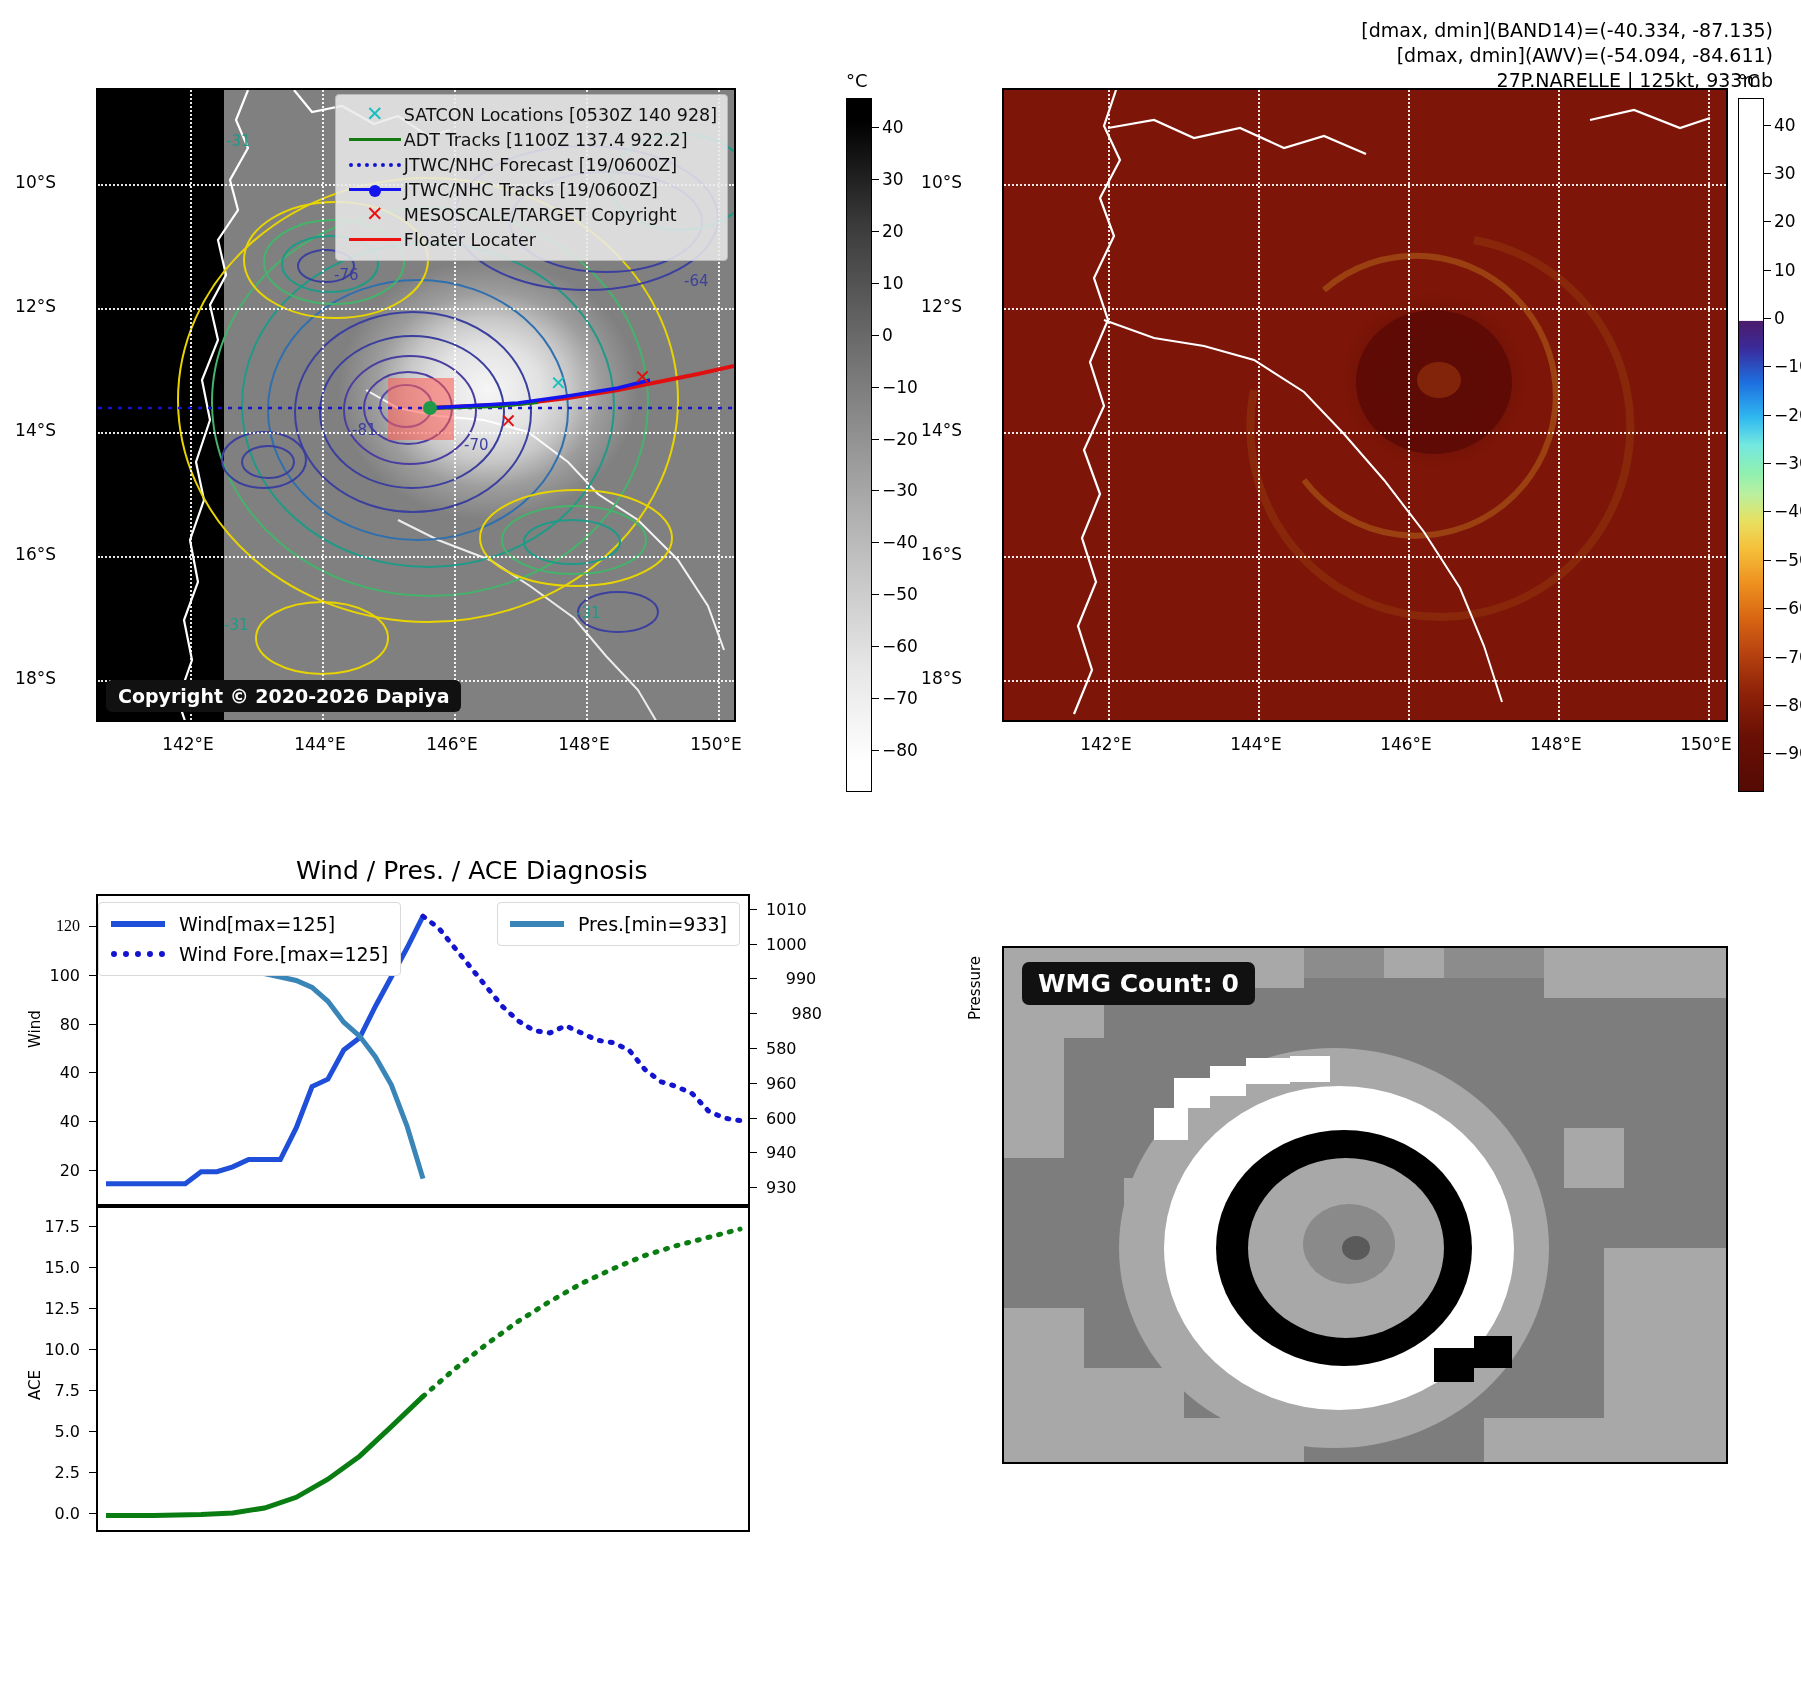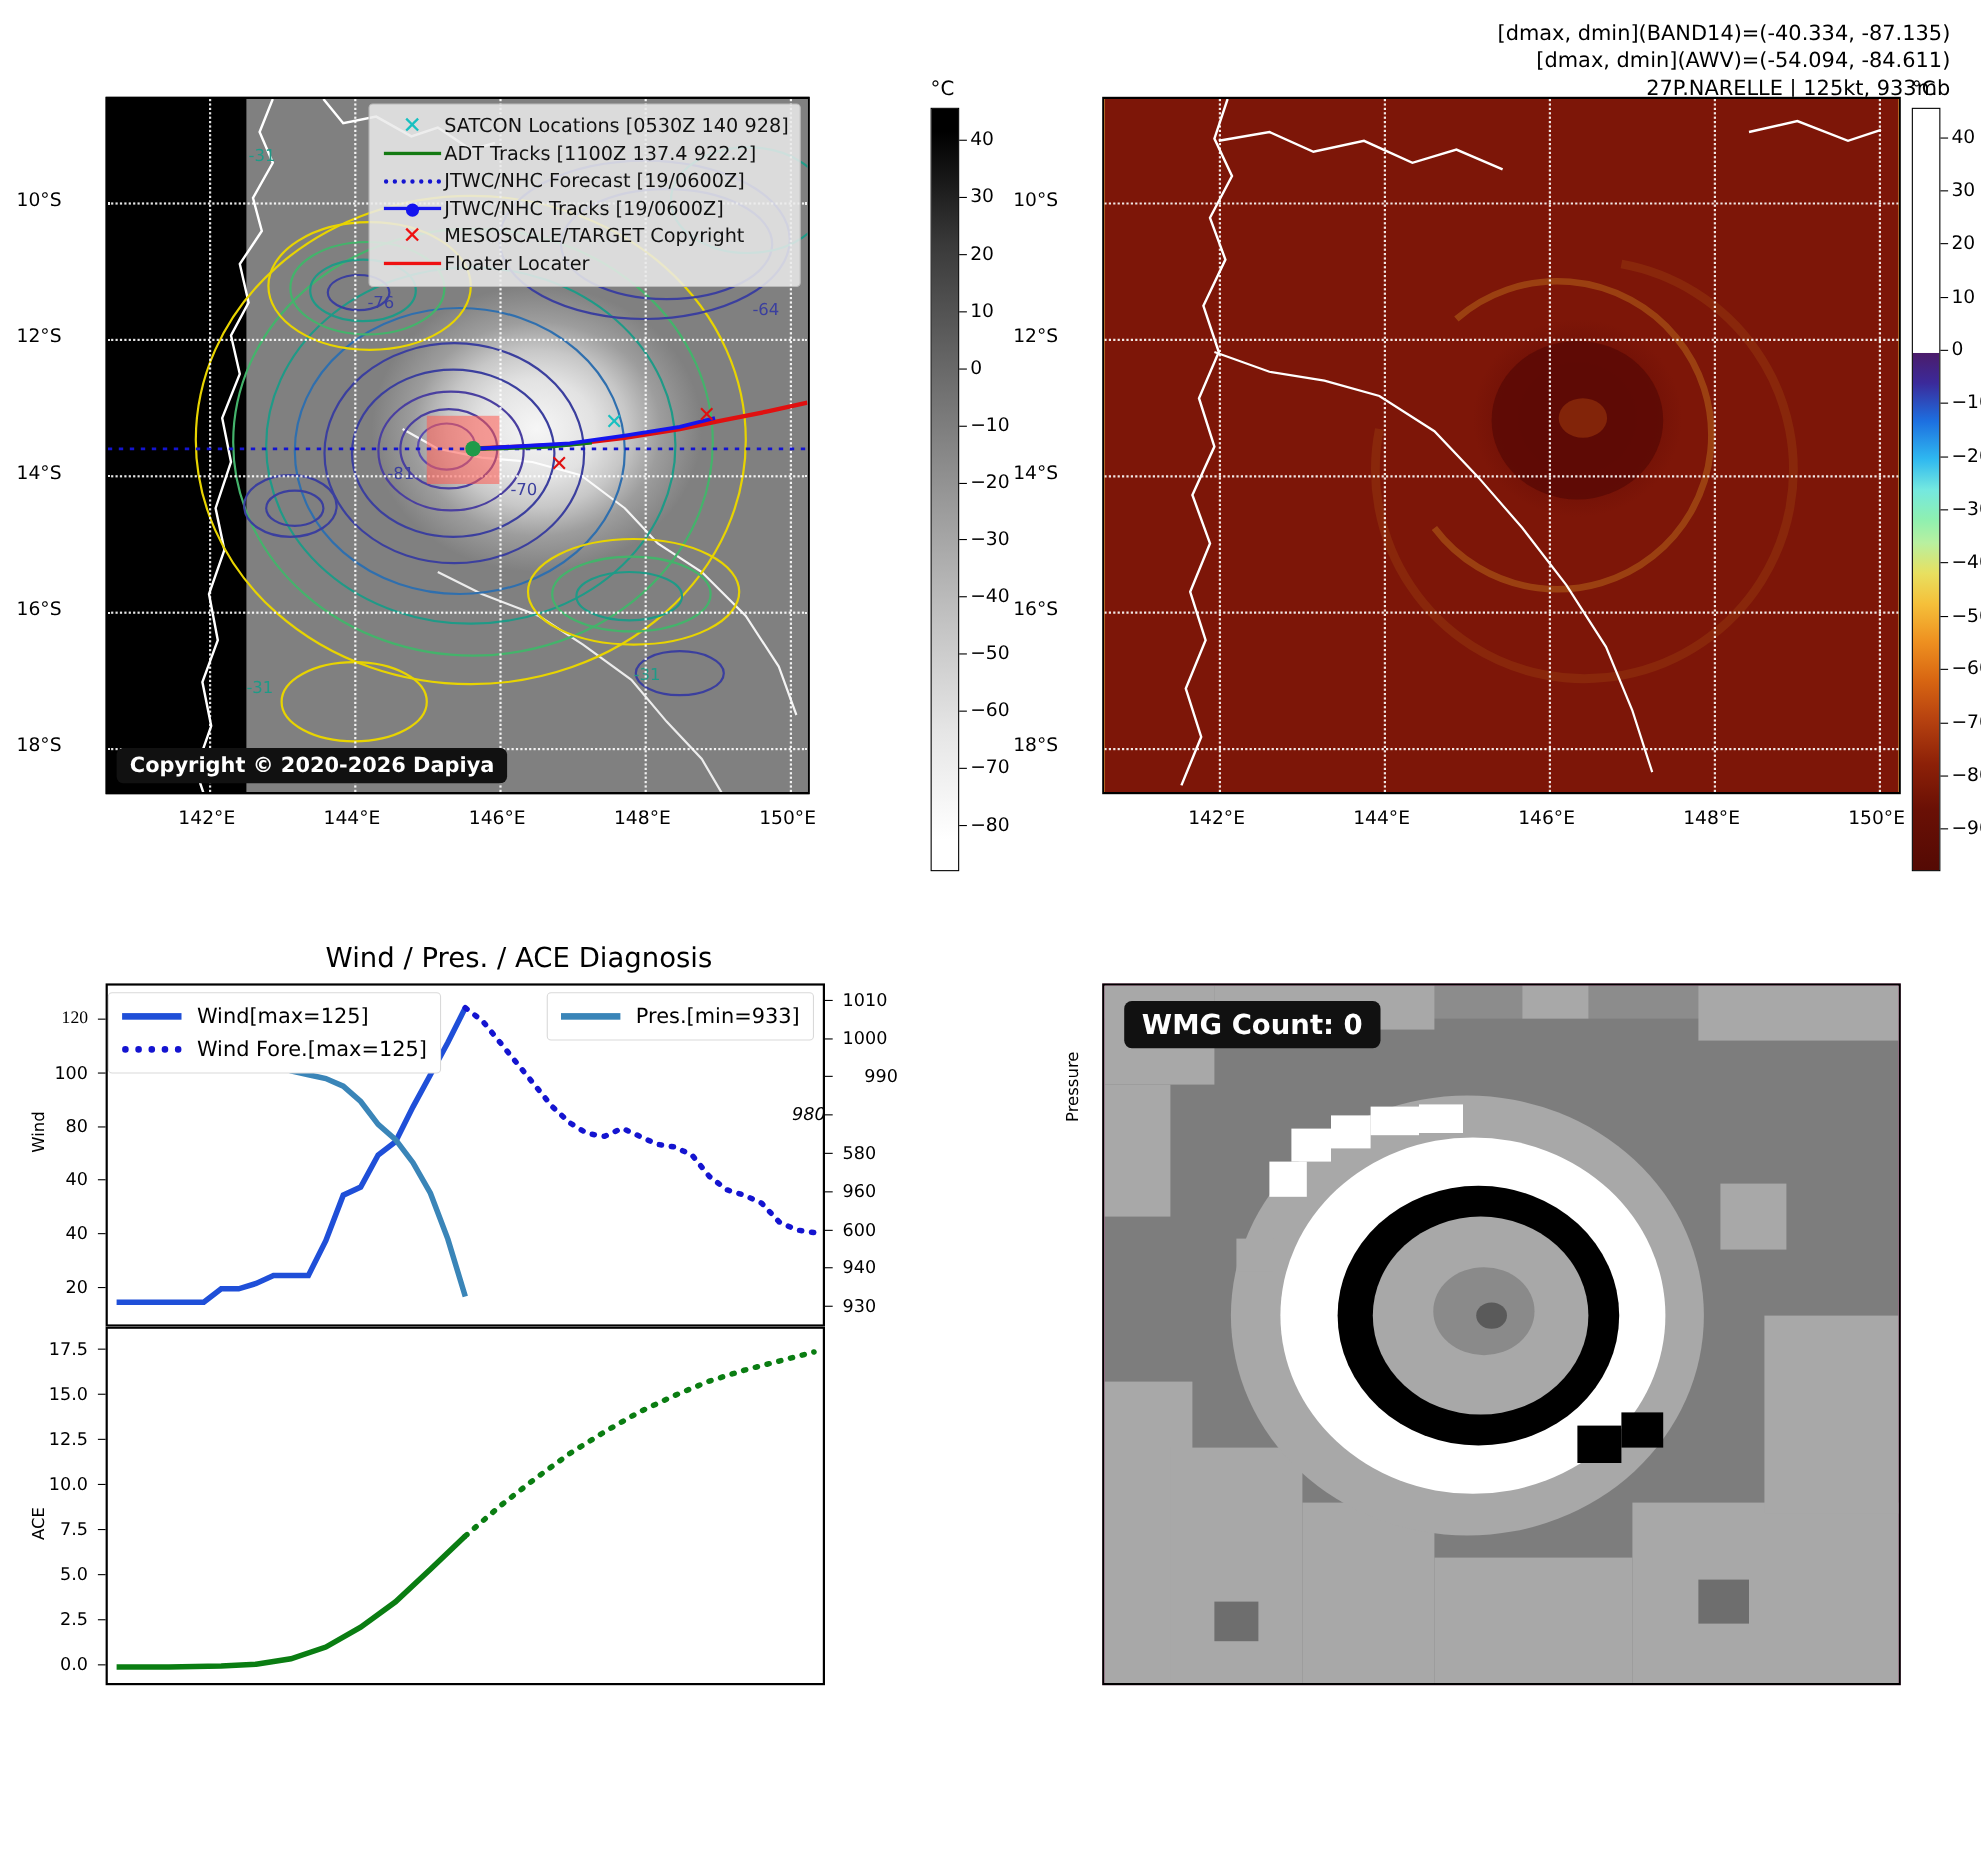--- a/index.html
+++ b/index.html
@@ -71,21 +71,21 @@
   #windPanel{left:96px;top:894px;width:654px;height:312px;background:#fff;}
   #acePanel{left:96px;top:1206px;width:654px;height:326px;background:#fff;}
   .axlabel{position:absolute;font-size:15px;}
   .ytick{position:absolute;font-size:16px;transform:translateY(-50%);text-align:right;}
   .tickm{position:absolute;height:0;border-top:1.5px solid #000;width:7px;}
   .legbox{position:absolute;background:#fff;border:1.5px solid #d9d9d9;border-radius:4px;padding:6px 12px;}
   .legbox .row{display:flex;align-items:center;height:30px;font-size:19px;white-space:nowrap;}
   .legbox .key{width:68px;flex:none;display:flex;align-items:center;}
 
   
-  #wmgPanel{left:1002px;top:894px;width:726px;height:638px;background:#f9a8d4;}
+  #wmgPanel{left:1002px;top:946px;width:726px;height:518px;background:#0c4a6e;}
   .wmgbadge{position:absolute;left:18px;top:14px;background:#111;color:#fff;font-weight:bold;
      font-size:25px;padding:7px 16px;border-radius:7px;z-index:5;}
 </style>
 </head>
 <body>
 
 <div class="abs title-block">
   <div>HIMAWARI-9 BAND14-DIAS TARGET AREA</div>
   <div>Time: 2026/03/19 11:32:30Z</div>
 </div>
@@ -439,21 +439,21 @@
 <div class="ytick" style="top: 1187.05px; left: 766px; width: 70px; text-align: left;">930</div>
 <div class="tickm" style="top: 1152.29px; left: 750px;"></div>
 <div class="ytick" style="top: 1152.29px; left: 766px; width: 70px; text-align: left;">940</div>
 <div class="tickm" style="top: 1117.52px; left: 750px;"></div>
 <div class="ytick" style="top: 1117.52px; left: 766px; width: 70px; text-align: left;">600</div>
 <div class="tickm" style="top: 1082.76px; left: 750px;"></div>
 <div class="ytick" style="top: 1082.76px; left: 766px; width: 70px; text-align: left;">960</div>
 <div class="tickm" style="top: 1048px; left: 750px;"></div>
 <div class="ytick" style="top: 1048px; left: 766px; width: 70px; text-align: left;">580</div>
 <div class="tickm" style="top: 1013.24px; left: 750px;"></div>
-<div class="ytick" style="top: 1013.24px; left: 720px; width: 70px; text-align: left; font-style: italic;">980</div>
+<div class="ytick" style="top: 1013.24px; left: 752px; width: 70px; text-align: right;">980</div>
 <div class="tickm" style="top: 978.476px; left: 750px;"></div>
 <div class="ytick" style="top: 978.476px; left: 766px; width: 70px; text-align: center;">990</div>
 <div class="tickm" style="top: 943.714px; left: 750px;"></div>
 <div class="ytick" style="top: 943.714px; left: 766px; width: 70px; text-align: left;">1000</div>
 <div class="tickm" style="top: 908.952px; left: 750px;"></div>
 <div class="ytick" style="top: 908.952px; left: 766px; width: 70px; text-align: left;">1010</div>
 <div class="tickm" style="top: 1513.42px; left: 89px;"></div>
 <div class="ytick" style="top: 1513.42px; left: 16px; width: 64px;">0.0</div>
 <div class="tickm" style="top: 1472.29px; left: 89px;"></div>
 <div class="ytick" style="top: 1472.29px; left: 16px; width: 64px;">2.5</div>

